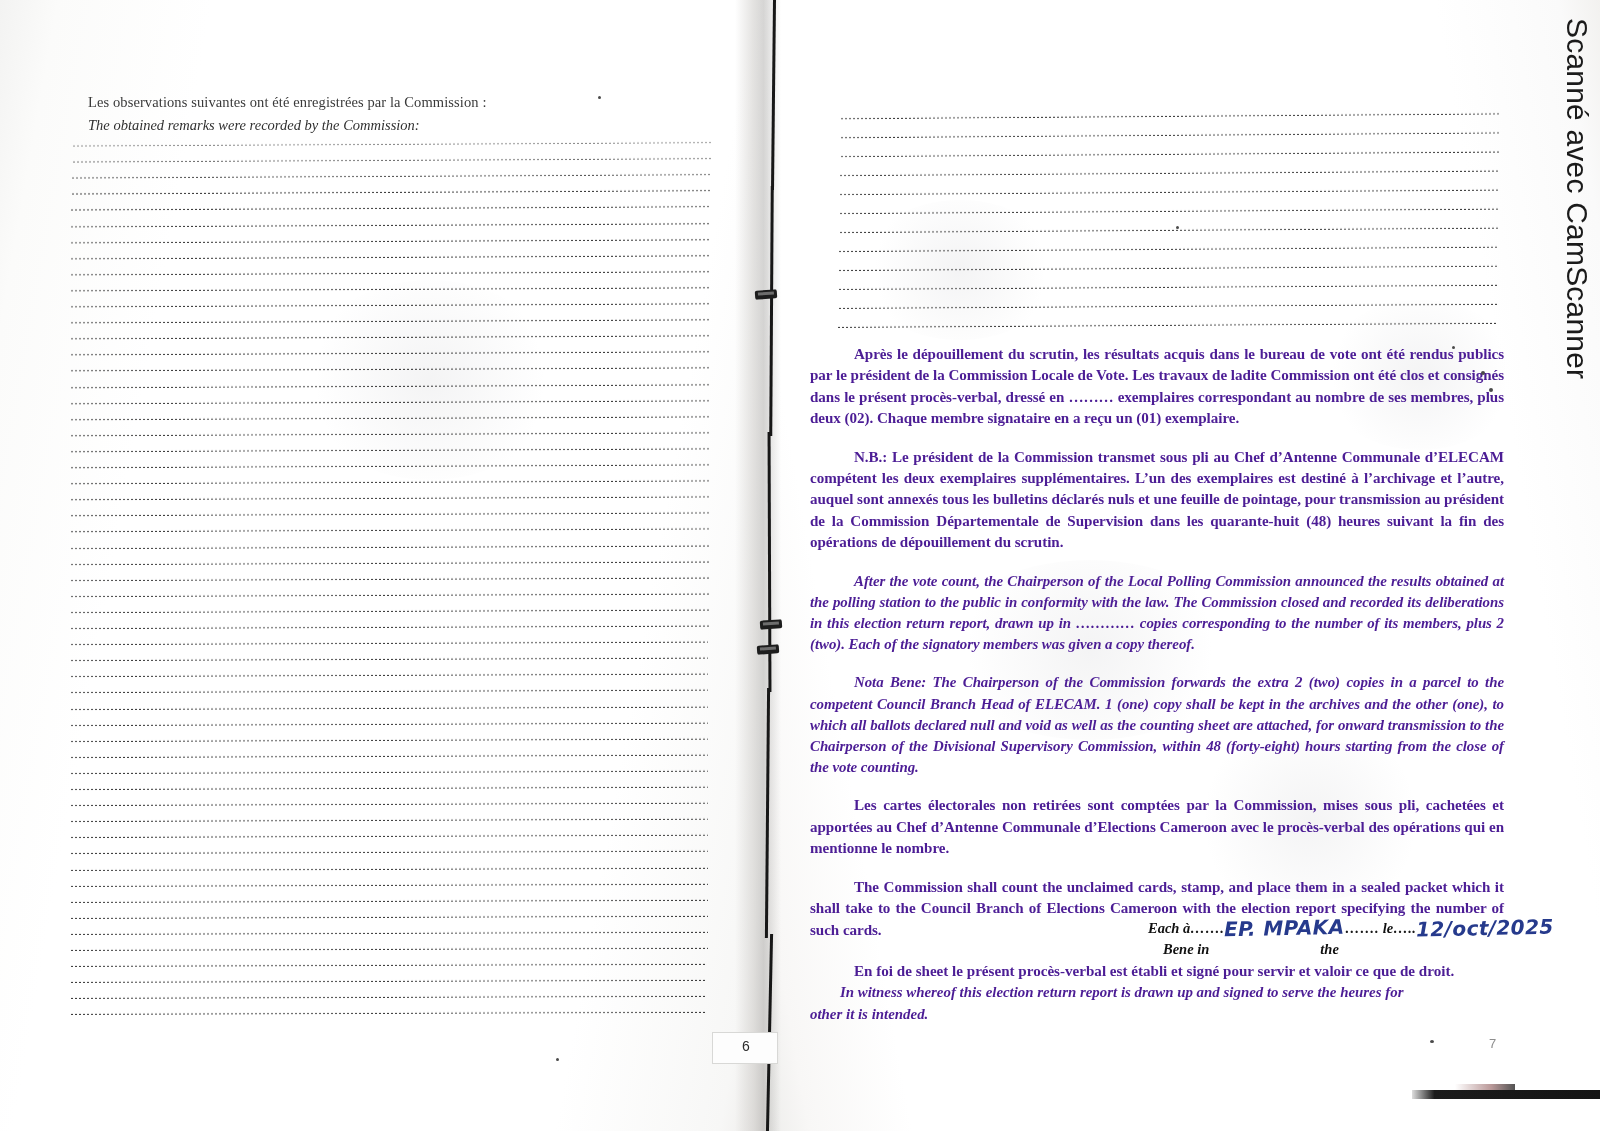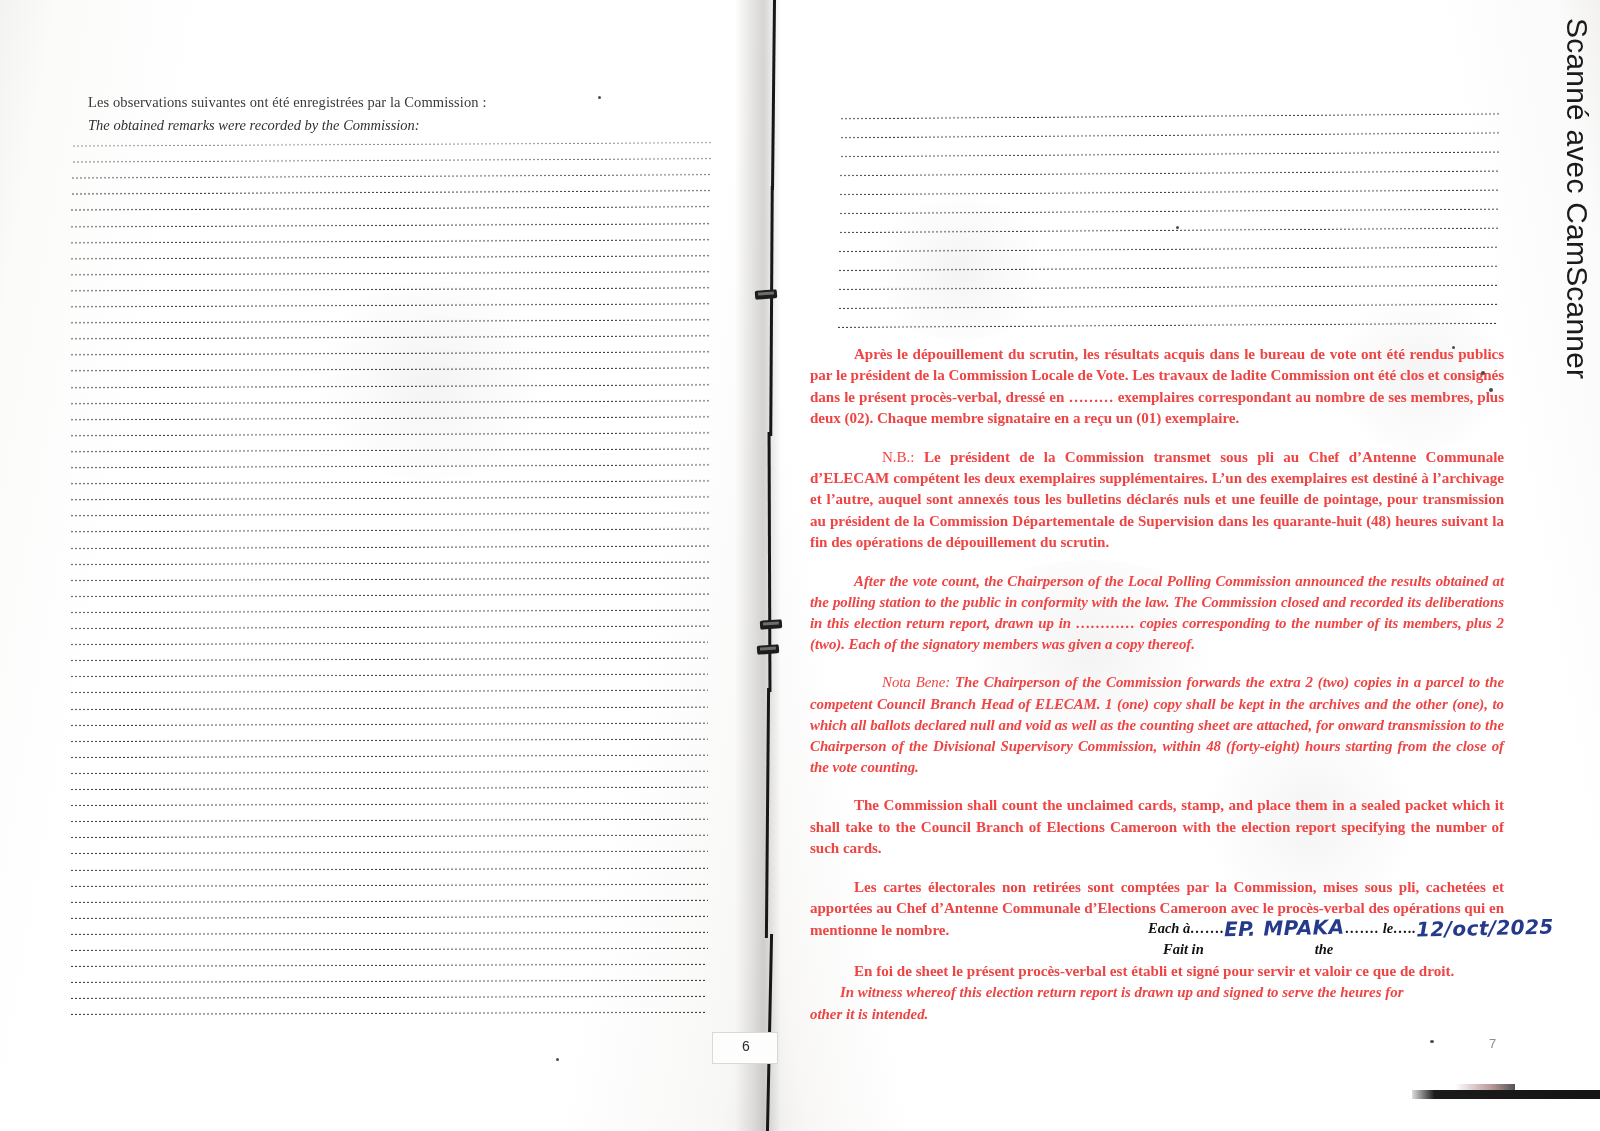--- a/index.html
+++ b/index.html
@@ -107,38 +107,38 @@
     display: block;
     margin-top: 3px;
     color: #303030;
   }
 
   #body-col {
     position: absolute;
     left: 810px;
     top: 344px;
     width: 694px;
-    color: #ef4444;
+    color: #4c1d95;
   }
   .para {
     margin: 0 0 17px 0;
     text-align: justify;
     font-size: 15.1px;
     line-height: 21.4px;
     text-indent: 44px;
     font-weight: 600;
     letter-spacing: -0.05px;
   }
   .para.it {
     font-style: italic;
     font-weight: 600;
     font-size: 14.9px;
     line-height: 21.2px;
   }
-  .para .lead { font-weight: 400; margin-left: 28px; }
+  .para .lead { font-weight: 700; }
 
   
   #witness {
     margin-top: 20px;
   }
   #witness .l1 {
     text-indent: 44px;
     text-align: left;
     font-size: 15.1px;
     line-height: 21.4px;
@@ -370,37 +370,37 @@
   <div id="body-col">
 
     <p class="para">Après le dépouillement du scrutin, les résultats acquis dans le bureau de vote ont été rendus publics par le président de la Commission Locale de Vote. Les travaux de ladite Commission ont été clos et consignés dans le présent procès-verbal, dressé en ……… exemplaires correspondant au nombre de ses membres, plus deux (02). Chaque membre signataire en a reçu un (01) exemplaire.</p>
 
     <p class="para"><span class="lead">N.B.:</span><span> Le président de la Commission transmet sous pli au Chef d’Antenne Communale d’ELECAM compétent les deux exemplaires supplémentaires. L’un des exemplaires est destiné à l’archivage et l’autre, auquel sont annexés tous les bulletins déclarés nuls et une feuille de pointage, pour transmission au président de la Commission Départementale de Supervision dans les quarante-huit (48) heures suivant la fin des opérations de dépouillement du scrutin.</span></p>
 
     <p class="para it">After the vote count, the Chairperson of the Local Polling Commission announced the results obtained at the polling station to the public in conformity with the law. The Commission closed and recorded its deliberations in this election return report, drawn up in ………… copies corresponding to the number of its members, plus 2 (two). Each of the signatory members was given a copy thereof.</p>
 
     <p class="para it"><span class="lead">Nota Bene:</span><span> The Chairperson of the Commission forwards the extra 2 (two) copies in a parcel to the competent Council Branch Head of ELECAM. 1 (one) copy shall be kept in the archives and the other (one), to which all ballots declared null and void as well as the counting sheet are attached, for onward transmission to the Chairperson of the Divisional Supervisory Commission, within 48 (forty-eight) hours starting from the close of the vote counting.</span></p>
 
+    <p class="para">Les cartes électorales non retirées sont comptées par la Commission, mises sous pli, cachetées et apportées au Chef d’Antenne Communale d’Elections Cameroon avec le procès-verbal des opérations qui en mentionne le nombre.</p>
+
     <p class="para">The Commission shall count the unclaimed cards, stamp, and place them in a sealed packet which it shall take to the Council Branch of Elections Cameroon with the election report specifying the number of such cards.</p>
-
-    <p class="para">Les cartes électorales non retirées sont comptées par la Commission, mises sous pli, cachetées et apportées au Chef d’Antenne Communale d’Elections Cameroon avec le procès-verbal des opérations qui en mentionne le nombre.</p>
 
     <div id="witness">
       <p class="l1">En foi de sheet le présent procès-verbal est établi et signé pour servir et valoir ce que de droit.</p>
       <p class="l2">In witness whereof this election return report is drawn up and signed to serve the heures for</p>
       <p class="l3">other it is intended.</p>
     </div>
   </div>
 
   <div id="signline">
     <span>Each à</span><span class="dots-sm">…….</span><span class="hand">EP. MPAKA</span><span class="dots-sm">…….</span>
     <span>le</span><span class="dots-sm">…..</span><span class="hand">12/oct/2025</span>
   </div>
   <div id="sublabels">
-    <span>Fait in</span><span class="the">the</span>
+    <span>Bene in</span><span class="the">the</span>
   </div>
 
   <div id="page-num-box"></div>
   <div id="page-num">6</div>
   <div id="page-num-right">7</div>
   <div id="bottom-edge-taper"></div>
   <div id="bottom-edge"></div>
 
   <div class="speck" style="left:598px;top:96px;width:3px;height:3px;"></div>
   <div class="speck" style="left:1452px;top:346px;width:3px;height:3px;"></div>

